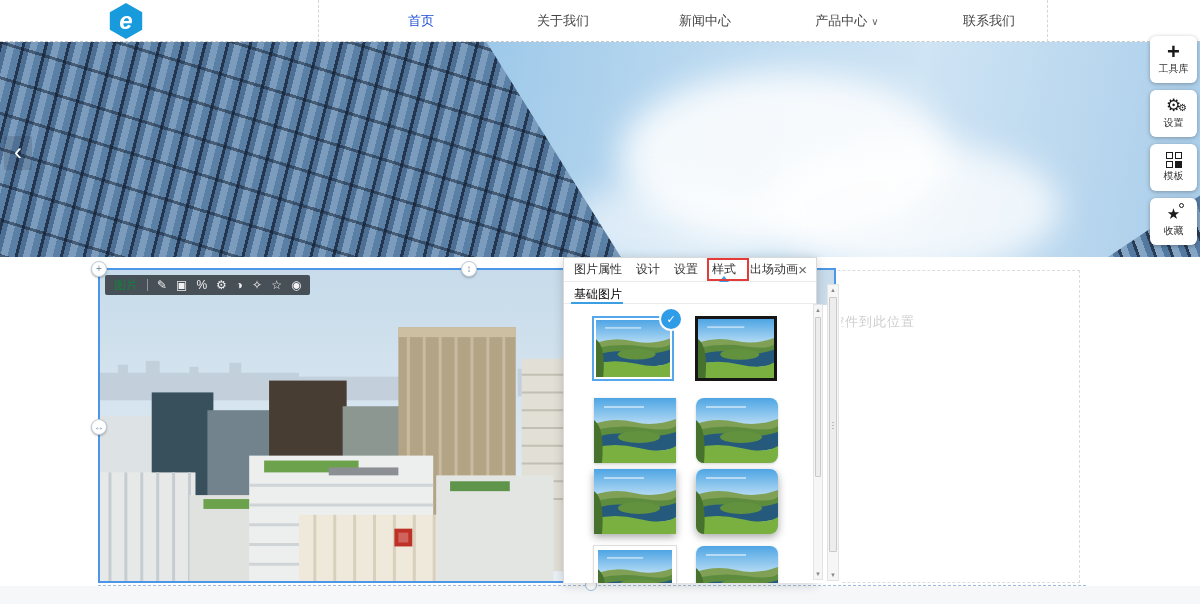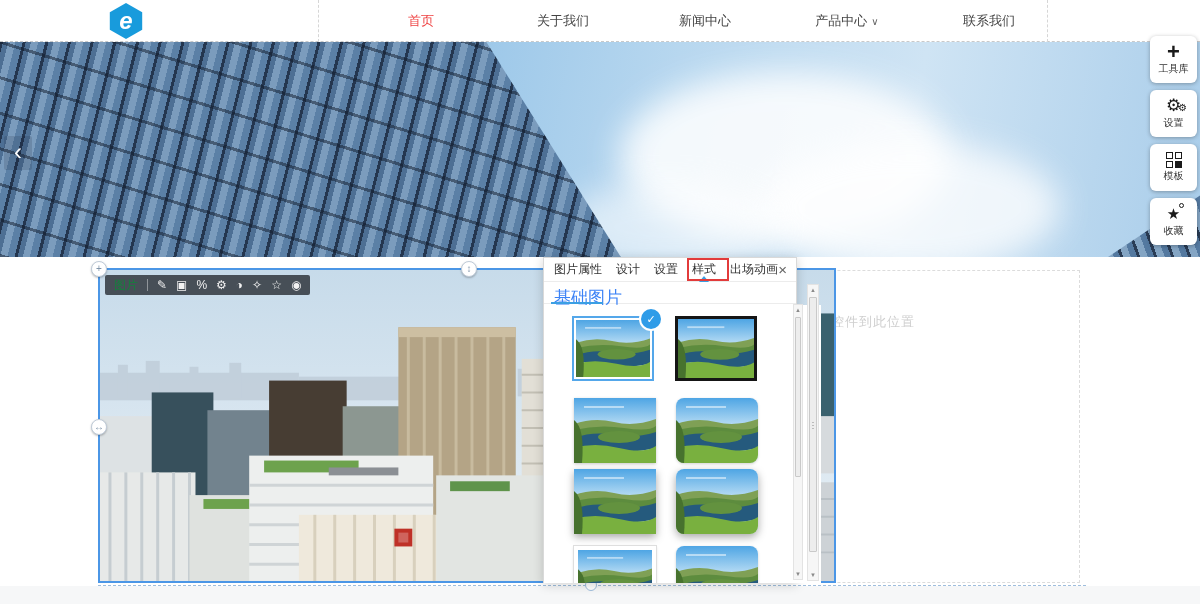--- a/index.html
+++ b/index.html
@@ -10,21 +10,21 @@
   
   .header{position:absolute;left:0;top:0;width:1200px;height:42px;background:#fff;border-bottom:1px dashed #c9c9c9;z-index:6;}
   .guide-v{position:absolute;top:0;height:42px;border-left:1px dashed #d6d6d6;}
   .logo{position:absolute;left:108px;top:3px;display:flex;align-items:center;gap:7px;}
   .logo-mark{width:36px;height:36px;background:#189bdc;clip-path:polygon(50% 0,95% 26%,95% 74%,50% 100%,5% 74%,5% 26%);
     color:#fff;font-size:24px;font-weight:bold;display:flex;align-items:center;justify-content:center;font-style:italic;}
   .logo-title{font-size:17px;color:#777;letter-spacing:2px;line-height:19px;}
   .logo-sub{font-size:11px;color:#8e8e8e;letter-spacing:.6px;line-height:13px;}
   .nav{position:absolute;left:350px;top:0;width:710px;height:42px;display:flex;}
   .nav-item{flex:1;display:flex;align-items:center;justify-content:center;font-size:13px;color:#444;cursor:pointer;gap:4px;}
-  .nav-item.active{color:#ef4444;}
+  .nav-item.active{color:#1d4ed8;}
   .nav-caret{font-size:10px;color:#666;}
 
   
   .banner{position:absolute;left:0;top:42px;width:1200px;height:215px;overflow:hidden;
     background:linear-gradient(100deg,#6fa9d9 0%,#8fc0e6 30%,#b7d7ef 55%,#cfe4f4 75%,#a9cdea 100%);z-index:1;}
   .cloud{position:absolute;background:#fff;border-radius:50%;filter:blur(16px);opacity:.85;}
   .glass-left{position:absolute;left:0;top:0;width:640px;height:215px;
     clip-path:polygon(0 0,76% 0,97% 100%,0 100%);
     background:
       repeating-linear-gradient(17deg,rgba(18,28,44,.50) 0 3px,rgba(255,255,255,0) 3px 34px),
@@ -60,29 +60,29 @@
   .image-module svg.city{position:absolute;left:0;top:0;width:100%;height:100%;display:block;}
   .img-toolbar{position:absolute;left:5px;top:5px;height:20px;background:rgba(52,58,64,.87);border-radius:2px;
     display:flex;align-items:center;padding:0 9px;gap:9px;z-index:4;}
   .img-toolbar .t-label{color:#15803d;font-size:12px;}
   .img-toolbar .t-div{width:1px;height:12px;background:rgba(255,255,255,.4);}
   .img-toolbar .t-icon{color:#f2f2f2;font-size:12px;line-height:20px;cursor:pointer;}
   .handle{position:absolute;width:16px;height:16px;border-radius:50%;background:#fff;border:1px solid #bfcbd8;
     box-shadow:0 1px 2px rgba(0,0,0,.25);color:#7e93a8;font-size:10px;line-height:14px;text-align:center;z-index:5;cursor:pointer;}
 
   
-  .popup{position:absolute;left:543px;top:257px;width:254px;height:326px;background:#fff;border:1px solid #d9d9d9;
+  .popup{position:absolute;left:563px;top:257px;width:254px;height:326px;background:#fff;border:1px solid #d9d9d9;
     box-shadow:0 2px 10px rgba(0,0,0,.18);z-index:5;}
   .tabbar{position:absolute;left:0;top:0;width:100%;height:24px;display:flex;align-items:center;padding-left:10px;gap:14px;border-bottom:1px solid #ececec;}
   .tab{font-size:12px;color:#333;cursor:pointer;white-space:nowrap;}
   .popup-close{position:absolute;right:9px;top:3px;font-size:15px;color:#666;cursor:pointer;line-height:18px;}
   .red-box{position:absolute;left:143px;top:0px;width:42px;height:23px;border:2px solid #e23b3b;z-index:7;pointer-events:none;}
   .tab-pointer{position:absolute;left:155px;top:18px;width:0;height:0;border-left:5px solid transparent;border-right:5px solid transparent;border-bottom:6px solid #3b9fe3;z-index:6;}
   .subtabbar{position:absolute;left:0;top:25px;width:100%;height:21px;border-bottom:1px solid #ececec;}
-  .subtab{position:absolute;left:10px;top:3px;font-size:17px;color:#3b82f6;cursor:pointer;}
+  .subtab{position:absolute;left:10px;top:3px;font-size:12px;color:#000000;cursor:pointer;}
   .subtab-underline{position:absolute;left:7px;bottom:-1px;width:52px;height:2px;background:#3b9fe3;}
   .panel-content{position:absolute;left:0;top:47px;width:277px;height:278px;overflow:hidden;background:#fff;}
   .thumb{position:absolute;width:82px;height:65px;background:#fff;cursor:pointer;}
   .thumb svg{display:block;width:100%;height:100%;}
   .v-selected{border:2px solid #54a7ea;padding:2px;}
   .v-black-border{border:3px solid #151515;}
   .v-plain{box-shadow:0 1px 3px rgba(0,0,0,.22);}
   .v-rounded{border-radius:8px;overflow:hidden;box-shadow:0 1px 3px rgba(0,0,0,.18);}
   .v-shadow{box-shadow:0 3px 8px rgba(0,0,0,.35);}
   .v-rounded-shadow{border-radius:8px;overflow:hidden;box-shadow:0 3px 8px rgba(0,0,0,.35);}

